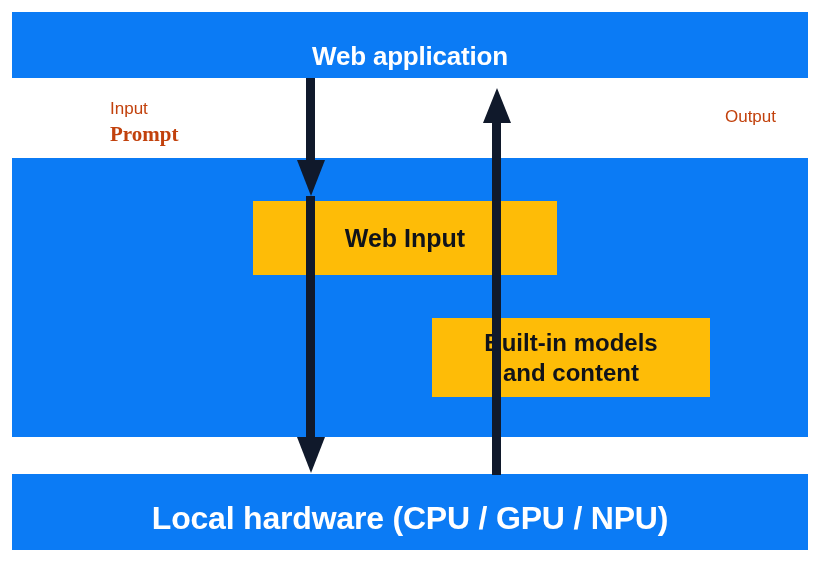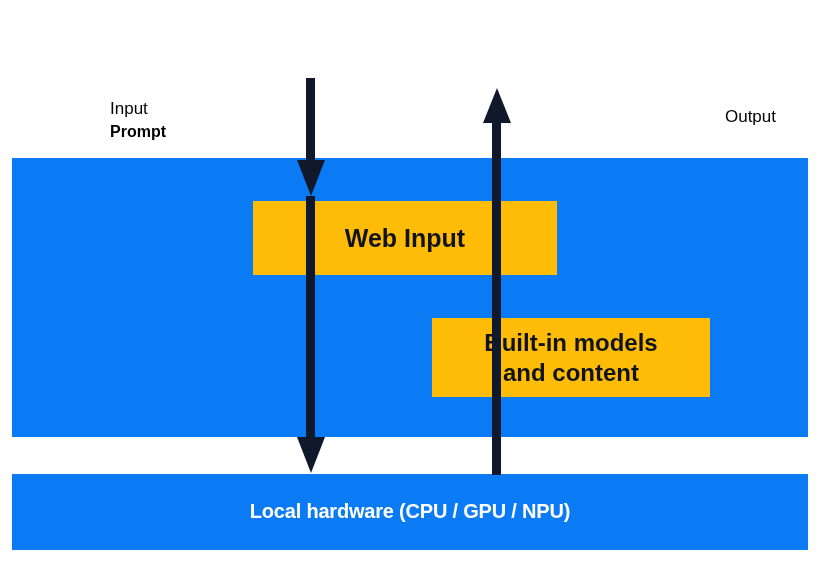--- a/index.html
+++ b/index.html
@@ -35,21 +35,21 @@
     color: #ffffff;
     font-weight: bold;
     letter-spacing: -0.2px;
   }
   #label-web-application {
     top: 29px;
     font-size: 26px;
   }
   #label-local-hardware {
     top: 26px;
-    font-size: 20px;
+    font-size: 32px;
   }
 
   
   #arrow-layer {
     position: absolute;
     left: 0; top: 0;
     width: 820px; height: 566px;
     pointer-events: none;
   }
 
@@ -74,33 +74,34 @@
     left: 432px; top: 318px;
     width: 278px; height: 79px;
     font-size: 24px;
     padding: 0 8px;
     box-sizing: border-box;
   }
 
   
   .caption {
     position: absolute;
-    color: #000000;
+    color: #c2410c;
     line-height: 1.0;
   }
   .caption .small {
     display: block;
     font-size: 17px;
     font-weight: normal;
     margin-bottom: 7px;
   }
   .caption .big {
     display: block;
-    font-size: 16px;
+    font-size: 21px;
     font-weight: bold;
+    font-family: Liberation Serif, serif;
   }
   #caption-input  { left: 110px; top: 100px; text-align: left; }
   #caption-output { right: 44px; top: 108px; text-align: right; margin-left: 12px; }
 
   
   #browser-block {
     position: absolute;
     left: 48px;
     top: 228px;
     width: 150px;
@@ -116,20 +117,23 @@
     color: #ffffff;
     font-size: 23px;
     font-weight: bold;
   }
 </style>
 </head>
 <body>
 
 <div id="diagram">
 
+  <div id="band-top" class="band">
+    <div id="label-web-application" class="band-label">Web application</div>
+  </div>
 
   <div id="band-middle" class="band"></div>
 
   <div id="band-bottom" class="band">
     <div id="label-local-hardware" class="band-label">Local hardware (CPU / GPU / NPU)</div>
   </div>
 
   <div id="caption-input" class="caption">
     <span class="small">Input</span>
     <span class="big">Prompt</span>

